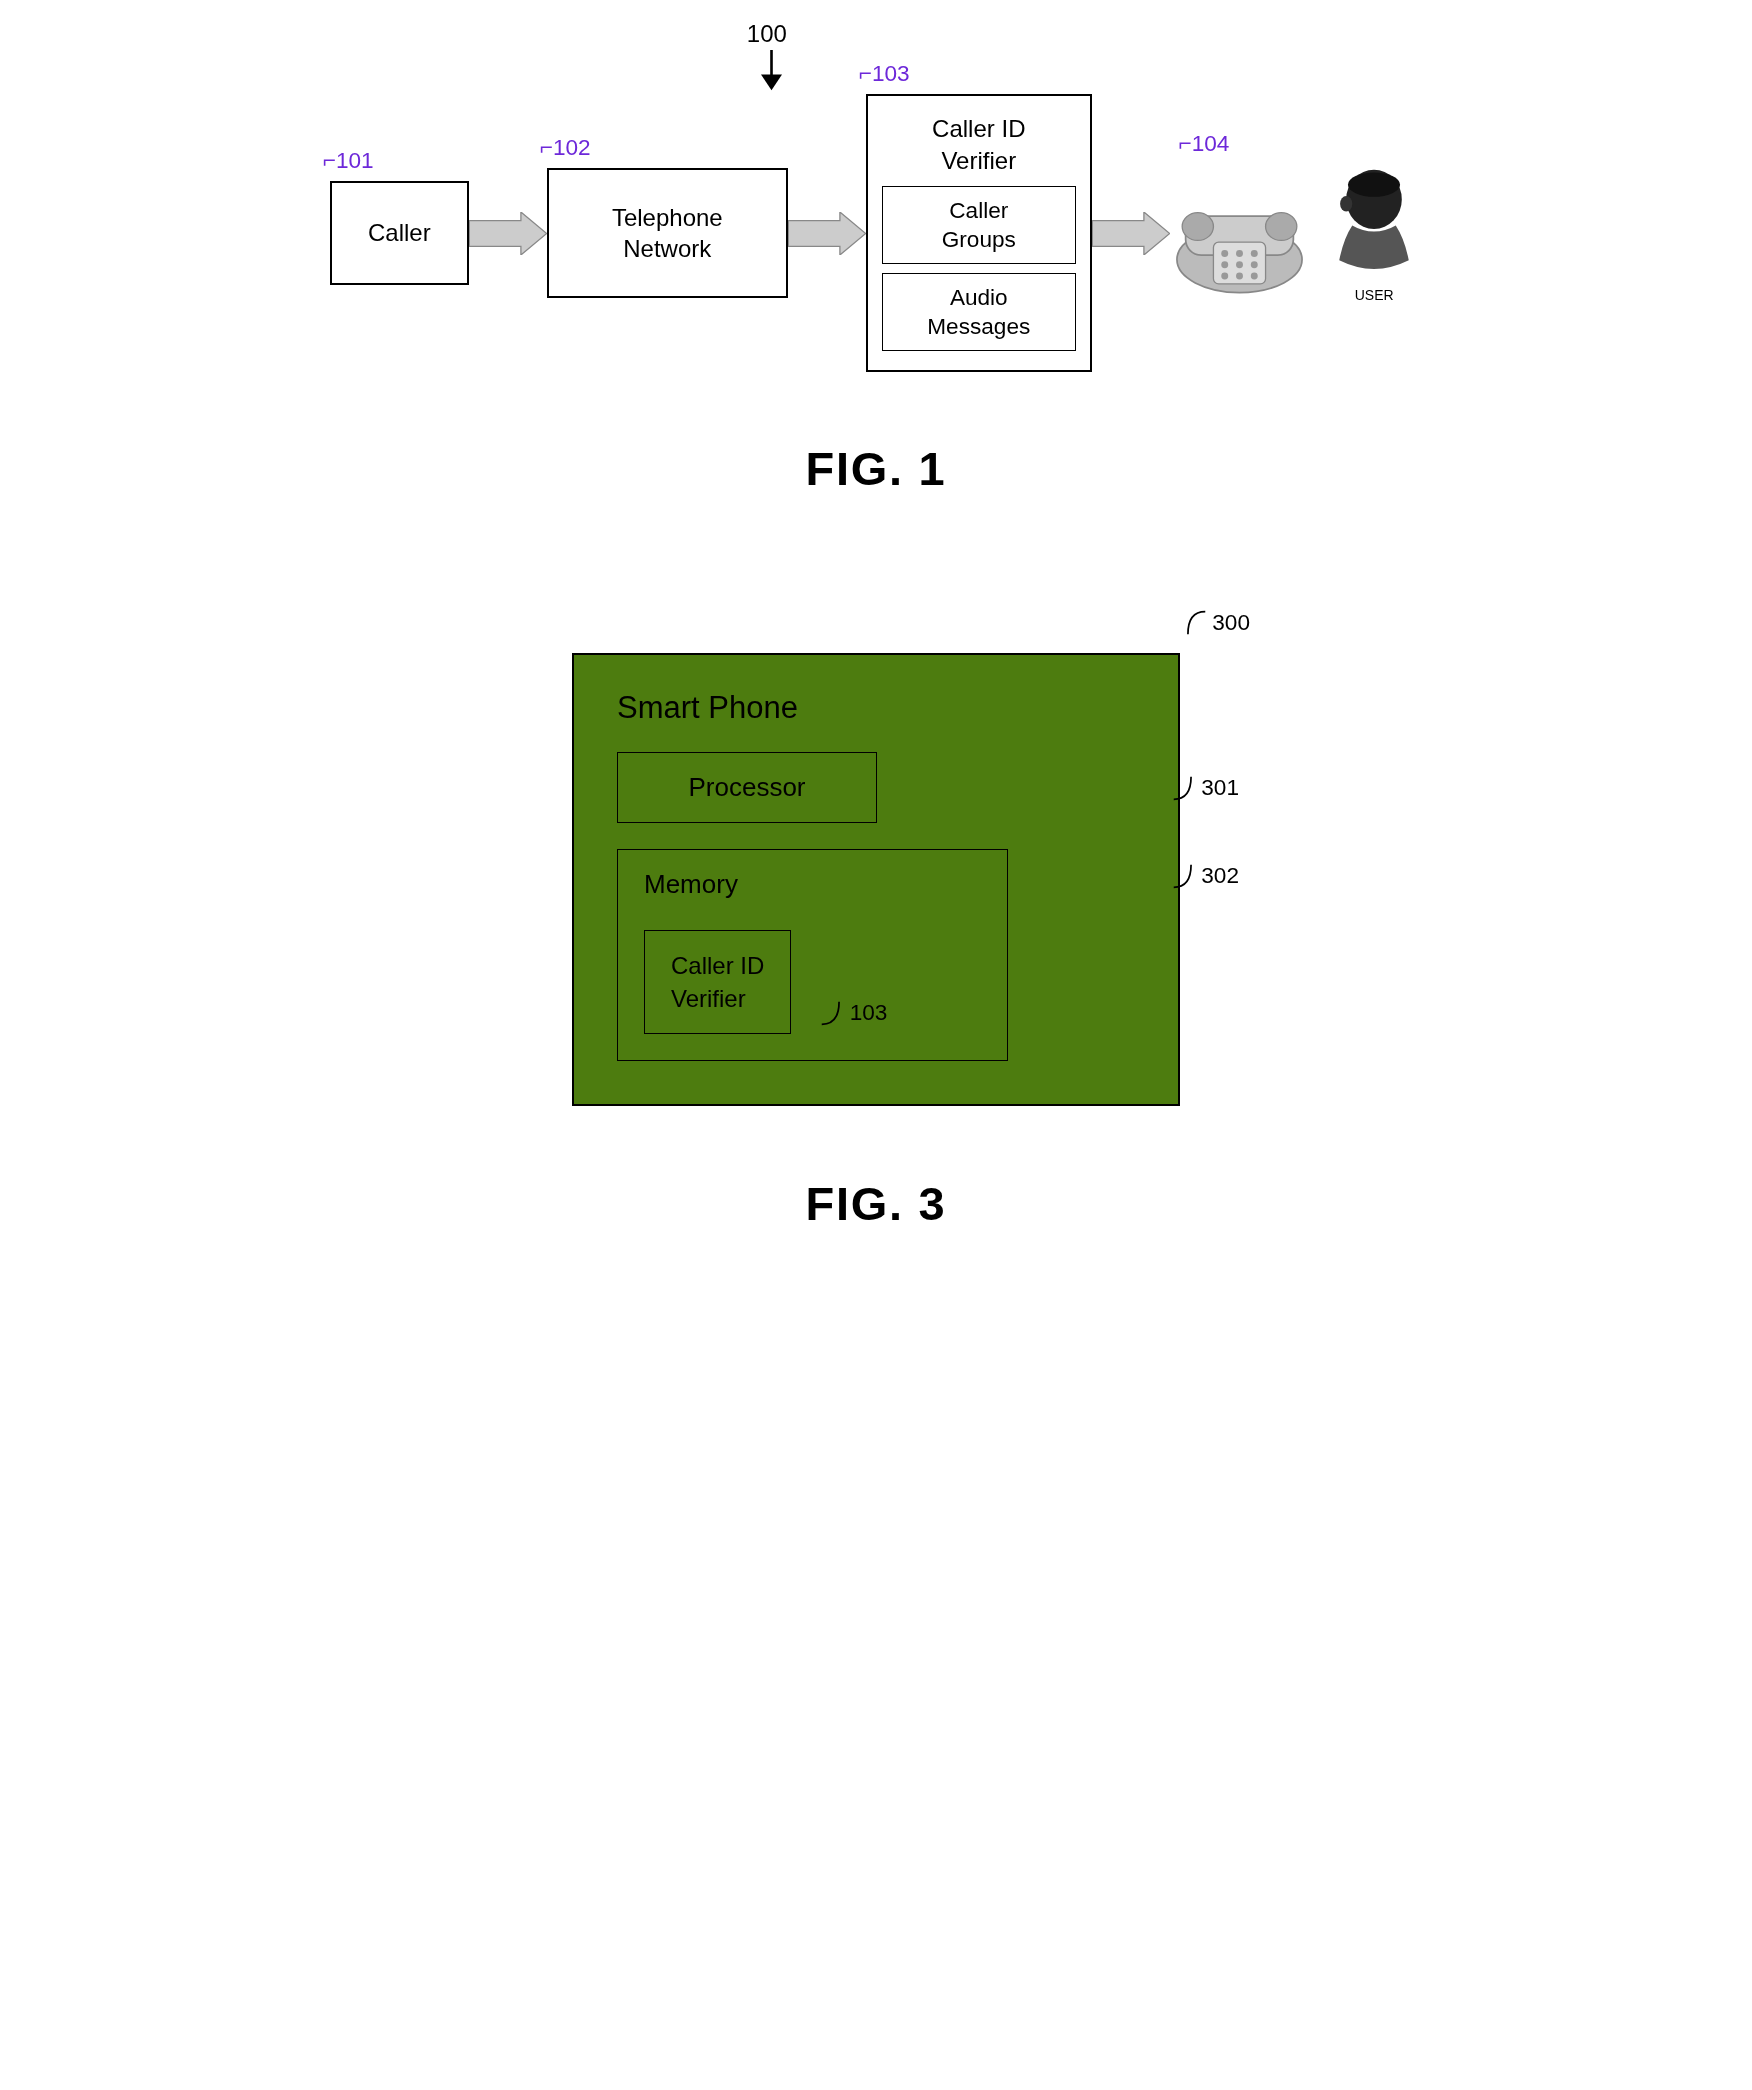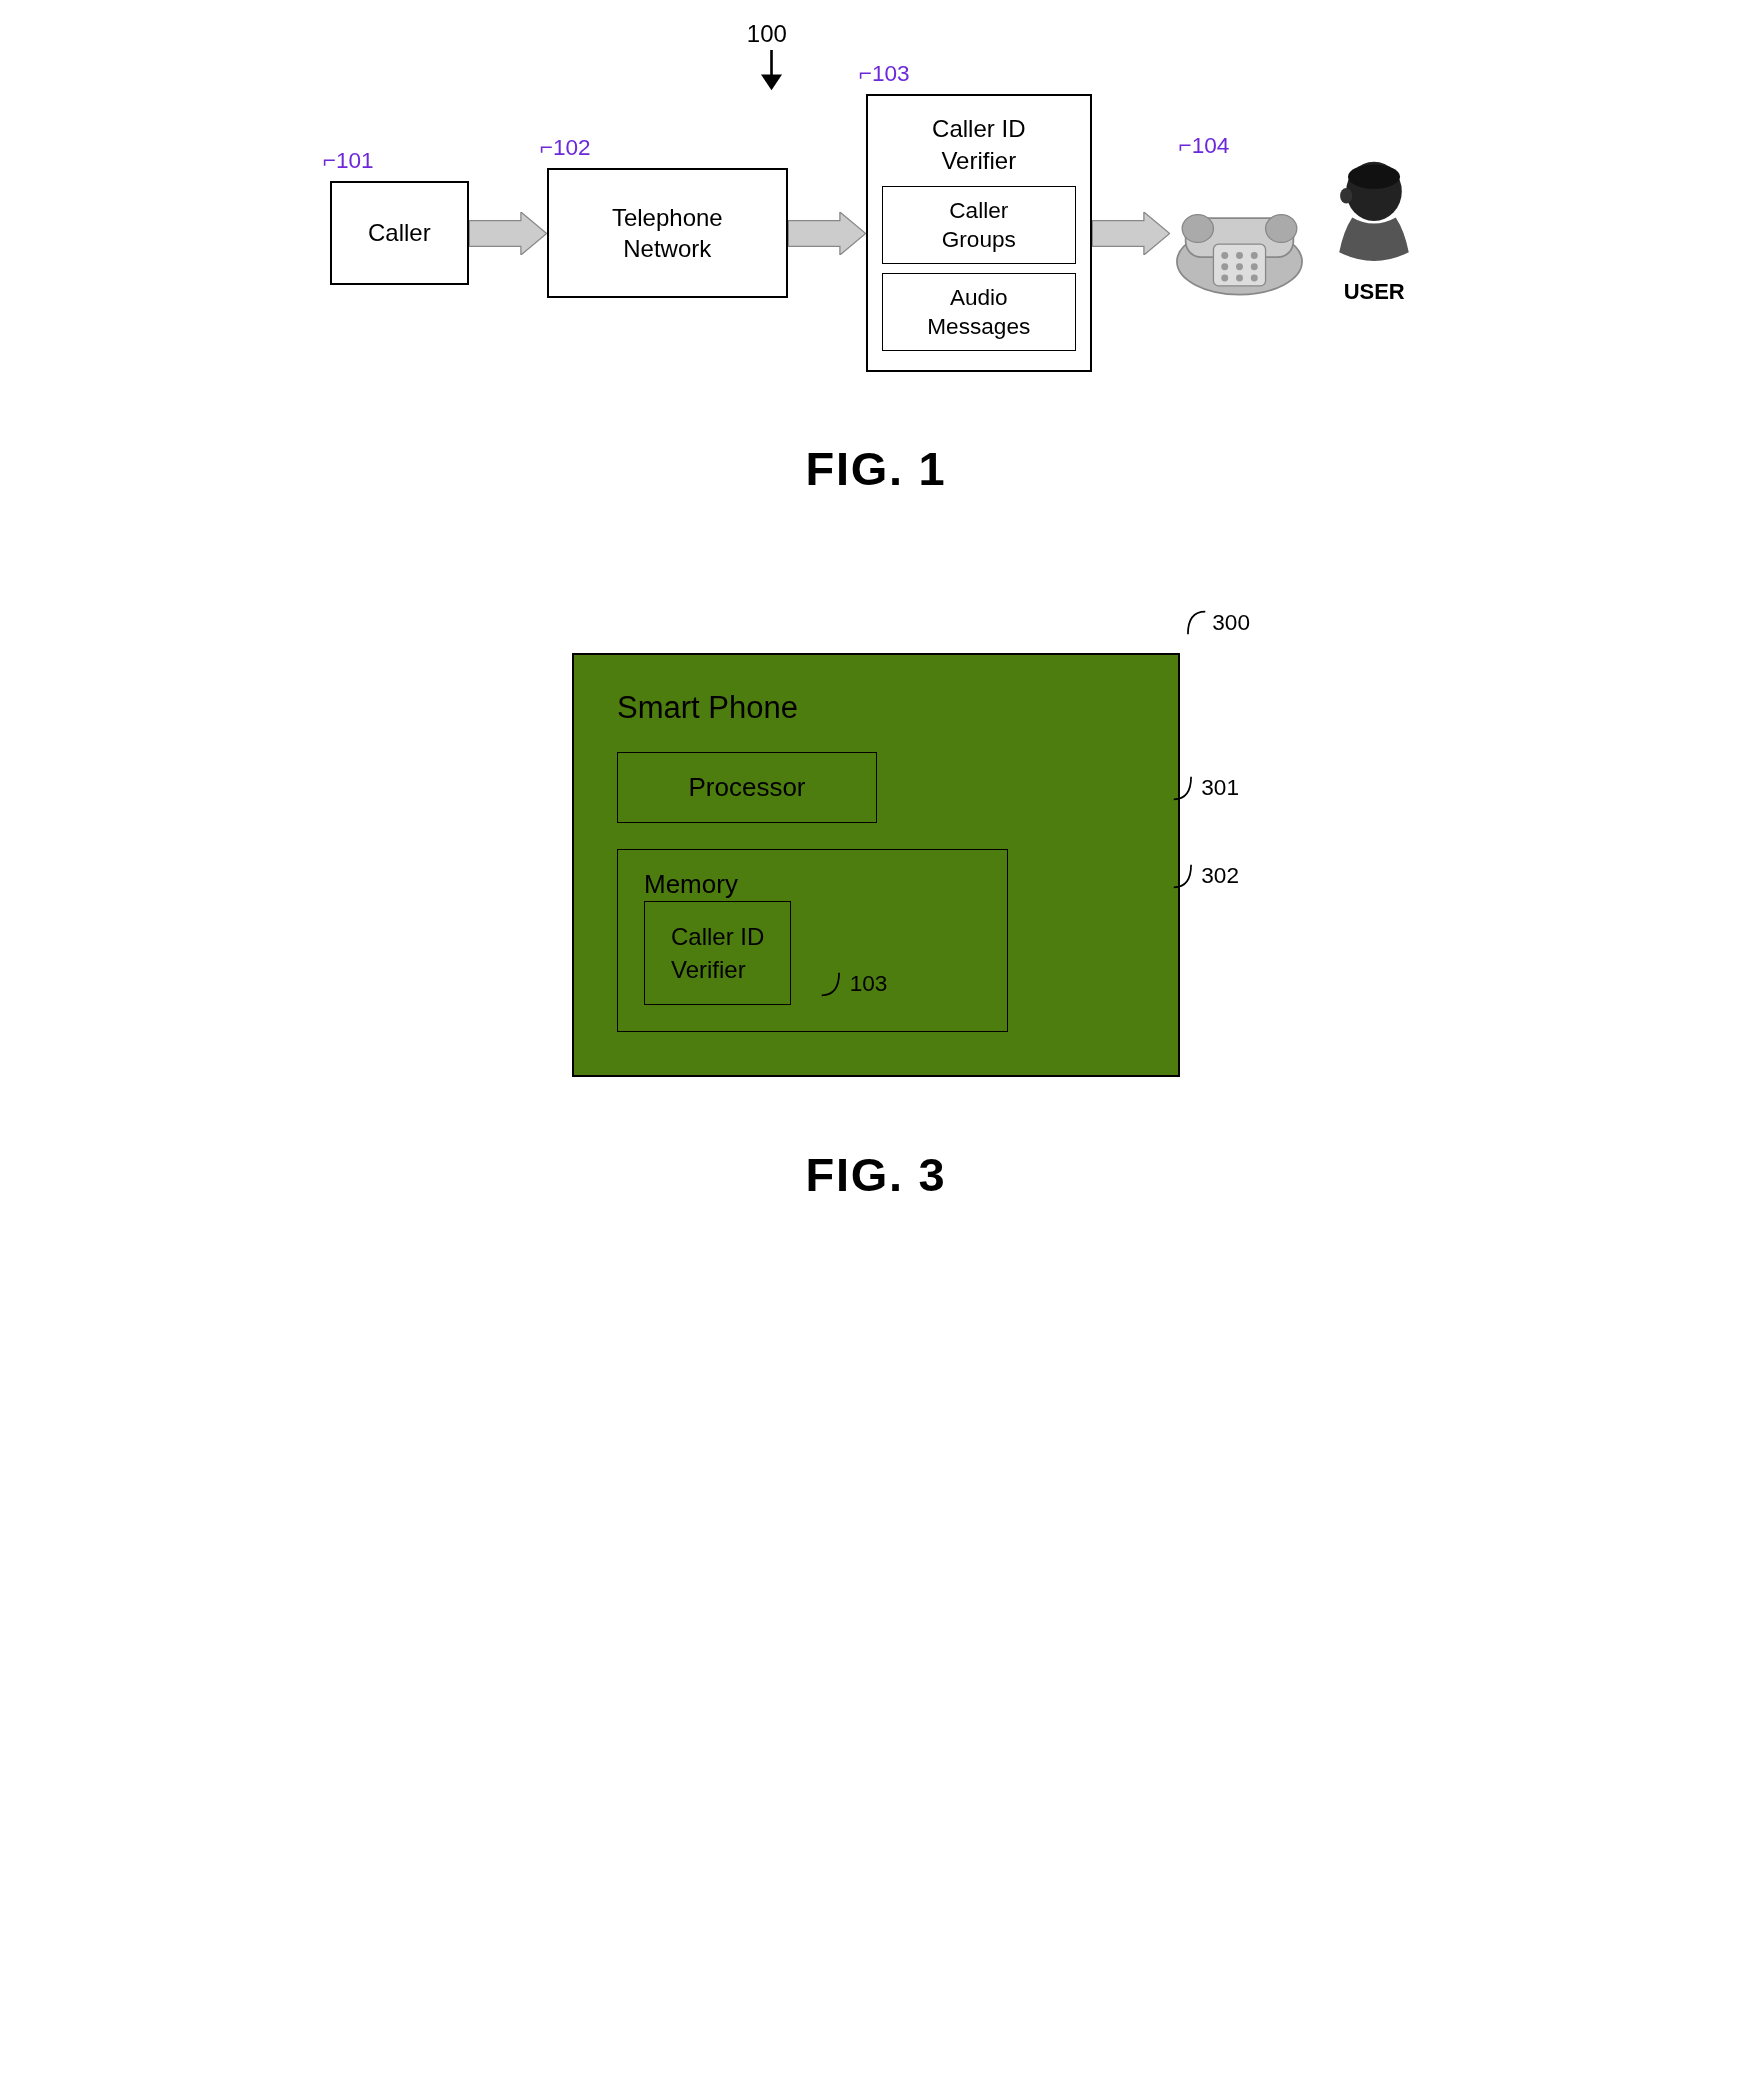--- a/index.html
+++ b/index.html
@@ -132,23 +132,23 @@
       align-items: center;
       margin-left: 17.4px;
     }
 
     .user-icon {
       width: 96px;
       height: 113px;
     }
 
     .user-label {
-      font-size: 22px;
+      font-size: 14px;
       margin-top: 5px;
-      font-weight: bold;
+      font-weight: normal;
     }
 
     .fig-caption {
       font-size: 47px;
       font-weight: bold;
       margin-top: 17.4px;
       letter-spacing: 1.7px;
     }
 
     
@@ -186,21 +186,21 @@
 
     .memory-outer {
       border: 1.7px solid #000;
       padding: 19px 26px 26px 26px;
       position: relative;
       width: 391px;
     }
 
     .memory-title {
       font-size: 26px;
-      margin-bottom: 1px;
+      margin-bottom: 30px;
     }
 
     .caller-id-verifier-inner {
       border: 1.7px solid #000;
       padding: 17.4px 26px;
       font-size: 24px;
       line-height: 1.4;
       position: relative;
       display: inline-block;
     }

